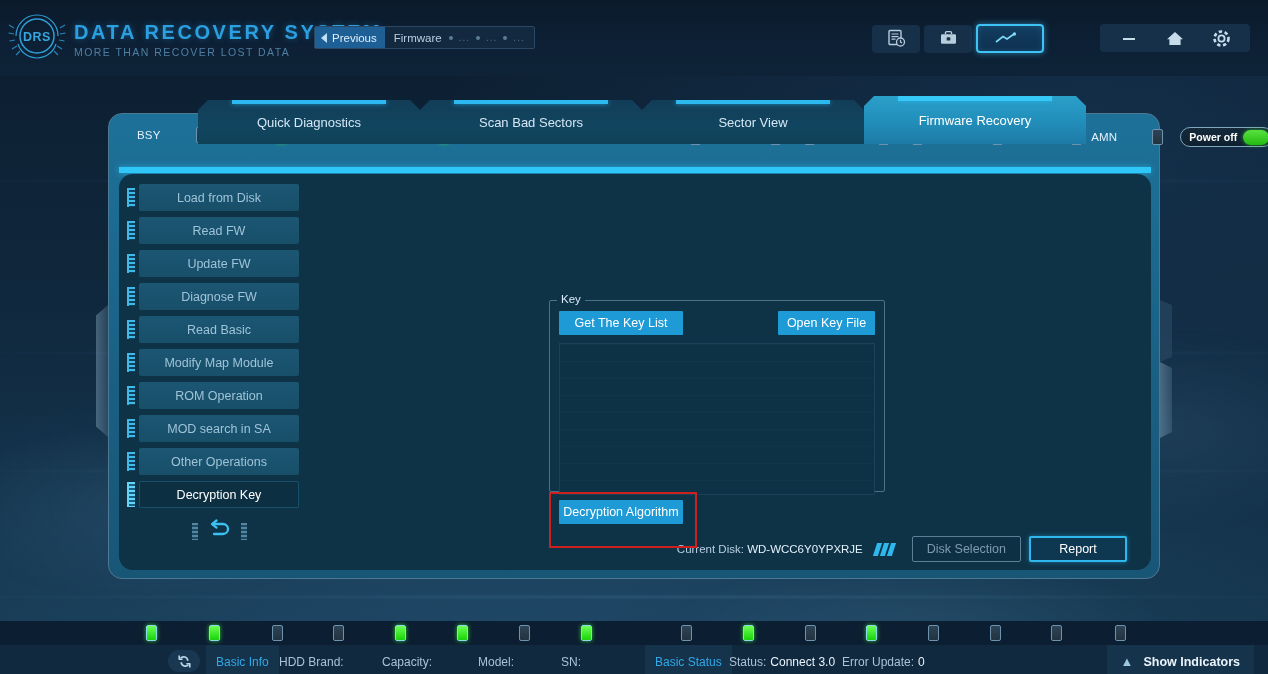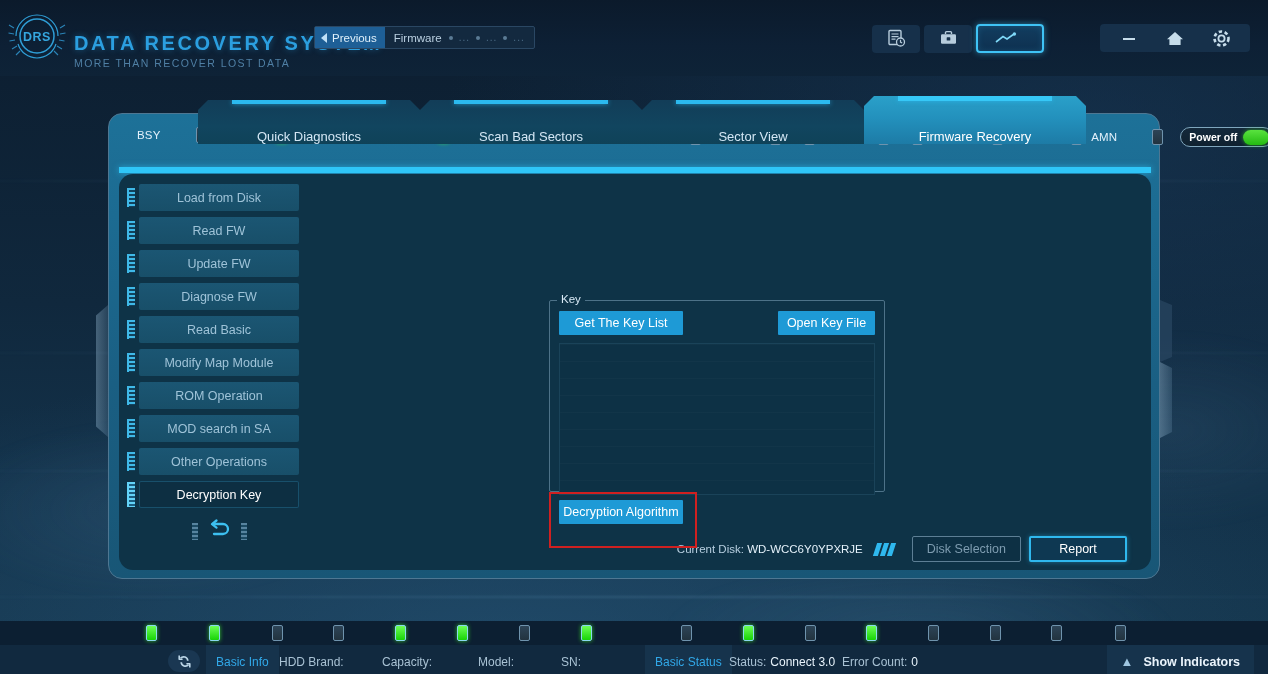--- a/index.html
+++ b/index.html
@@ -34,21 +34,21 @@
     background: radial-gradient(closest-side, rgba(120,175,215,0.10), rgba(120,175,215,0));
     filter: blur(6px);
   }
 
   
   .topbar {
     position: absolute; top: 0; left: 0; width: 1268px; height: 76px;
     background: linear-gradient(180deg, #0b1a2b 0%, #0d2035 60%, #0e2337 100%);
     z-index: 5;
   }
-  .logo-block { position: absolute; left: 6px; top: 8px; display: flex; align-items: flex-end; }
+  .logo-block { position: absolute; left: 6px; top: 8px; display: flex; align-items: center; }
   .logo-mark { width: 62px; height: 60px; position: relative; }
   .brand-txt { margin-left: 6px; padding-top: 4px; }
   .brand-title {
     font-size: 20px; letter-spacing: 2.6px; font-weight: bold;
     color: #2b9fe0; line-height: 1;
     text-shadow: 0 0 6px rgba(40,160,225,0.45);
   }
   .brand-sub {
     font-size: 10.5px; letter-spacing: 1.45px; color: #4f7fa4;
     margin-top: 5px; line-height: 1;
@@ -146,21 +146,21 @@
 
   
   .tabs {
     position: absolute; left: 198px; top: 96px;
     display: flex; align-items: flex-end; z-index: 7;
   }
   .tab {
     position: relative;
     width: 222px; height: 44px;
     margin-right: 0px;
-    display: flex; align-items: flex-end; justify-content: center;
+    display: flex; align-items: center; justify-content: center;
     font-size: 13px; color: #d4e7f5;
     background: linear-gradient(180deg, #123d58 0%, #11455f 60%, #0f4258 100%);
     clip-path: polygon(10px 0, calc(100% - 10px) 0, 100% 10px, 100% 100%, 0 100%, 0 10px);
   }
   .tab .topline {
     position: absolute; top: 0px; left: 34px; right: 34px; height: 4px;
     background: #2bb9ef;
     box-shadow: 0 0 5px rgba(43,185,239,0.7);
   }
   .tab.active {
@@ -666,21 +666,21 @@
     <div class="bi-cell" style="left:279px">HDD Brand:</div>
     <div class="bi-cell" style="left:382px">Capacity:</div>
     <div class="bi-cell" style="left:478px">Model:</div>
     <div class="bi-cell" style="left:561px">SN:</div>
     <div class="bi-cell accent tabish" style="left:645px">Basic Status</div>
     <div class="bi-cell" style="left:729px">
       <span>Status:</span>
       <b>Connect 3.0</b>
     </div>
     <div class="bi-cell" style="left:842px">
-      <span>Error Count:</span>
+      <span>Error Update:</span>
       <b>0</b>
     </div>
 
     <div class="show-ind">
       <span class="chev">▲</span>
       <span>Show Indicators</span>
     </div>
   </div>
 </div>
 

